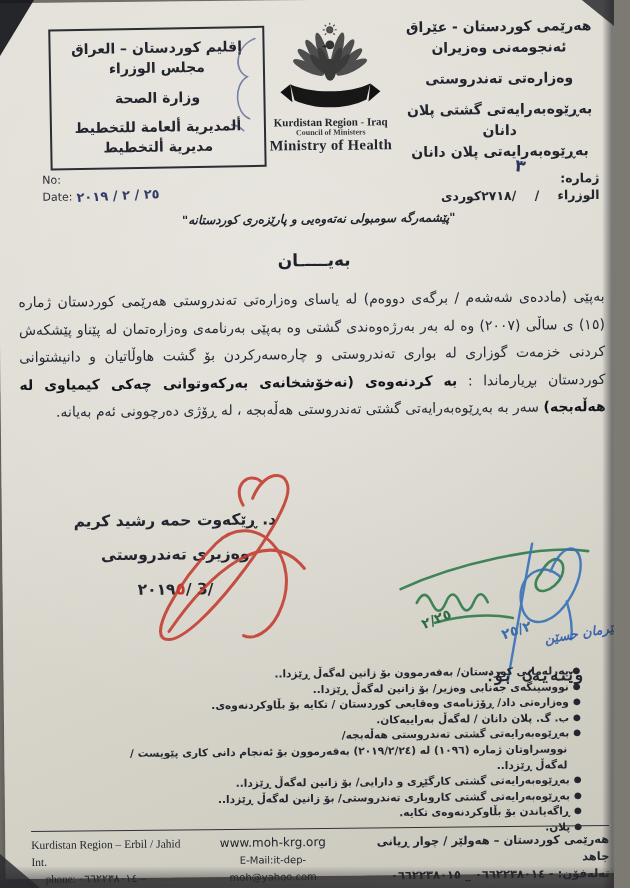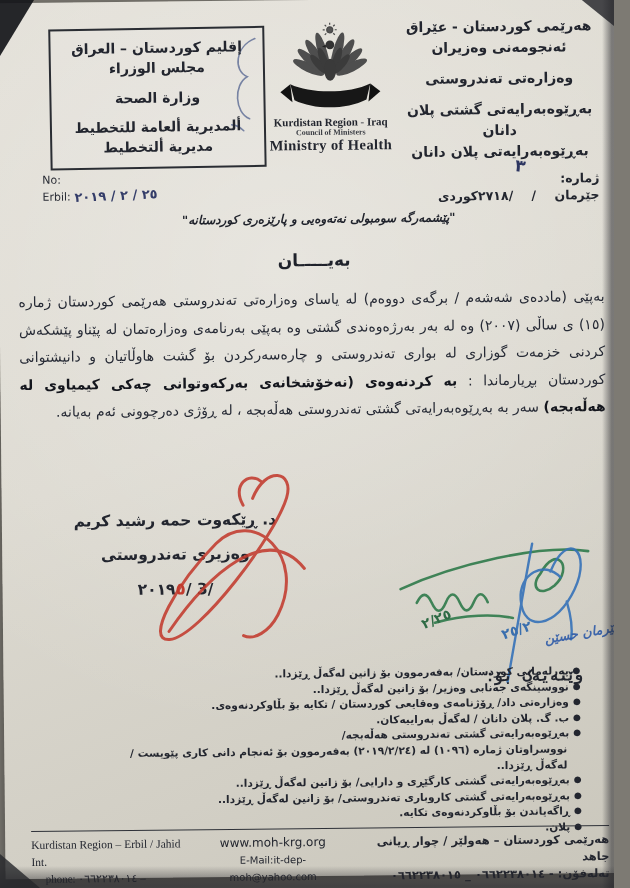--- a/index.html
+++ b/index.html
@@ -147,31 +147,31 @@
       <div>إقليم كوردستان – العراق</div>
       <div>مجلس الوزراء</div>
       <div class="gap">وزارة الصحة</div>
       <div class="gap">ألمديرية ألعامة للتخطيط</div>
       <div>مديرية ألتخطيط</div>
     </div>
 
     <div class="abs ref-left">
       <div>No:</div>
       <div>
-        <span>Erbil:</span>
+        <span>Date:</span>
         <span class="hand-date">٢٥ / ٢ / ٢٠١٩</span>
       </div>
     </div>
 
     <div class="abs hand-three">٣</div>
 
     <div class="abs ref-right">
       <div>ژمارە:</div>
       <div class="ref-date-row">
-        <span>جێرمان</span>
+        <span>الوزراء</span>
         <span class="sl">/</span>
         <span>/٢٧١٨کوردی</span>
       </div>
     </div>
 
     <div class="abs slogan">"پێشمەرگە سومبولی نەتەوەیی و پارێزەری کوردستانە"</div>
 
     <div class="abs st-title">بەیـــــان</div>
 
     <p class="abs st-body" style="margin:0"><span>بەپێی (ماددەی شەشەم / برگەی دووەم) لە یاسای وەزارەتی تەندروستی هەرێمی کوردستان ژمارە (١٥) ی ساڵی (٢٠٠٧) وە لە بەر بەرژەوەندی گشتی وە بەپێی بەرنامەی وەزارەتمان لە پێناو پێشکەش کردنی خزمەت گوزاری لە بواری تەندروستی و چارەسەرکردن بۆ گشت هاوڵاتیان و دانیشتوانی کوردستان بڕیارماندا : </span><b>بە کردنەوەی (نەخۆشخانەی بەرکەوتوانی چەکی کیمیاوی لە هەڵەبجە)</b><span> سەر بە بەڕێوەبەرایەتی گشتی تەندروستی هەڵەبجە ، لە ڕۆژی دەرچوونی ئەم بەیانە.</span></p>

